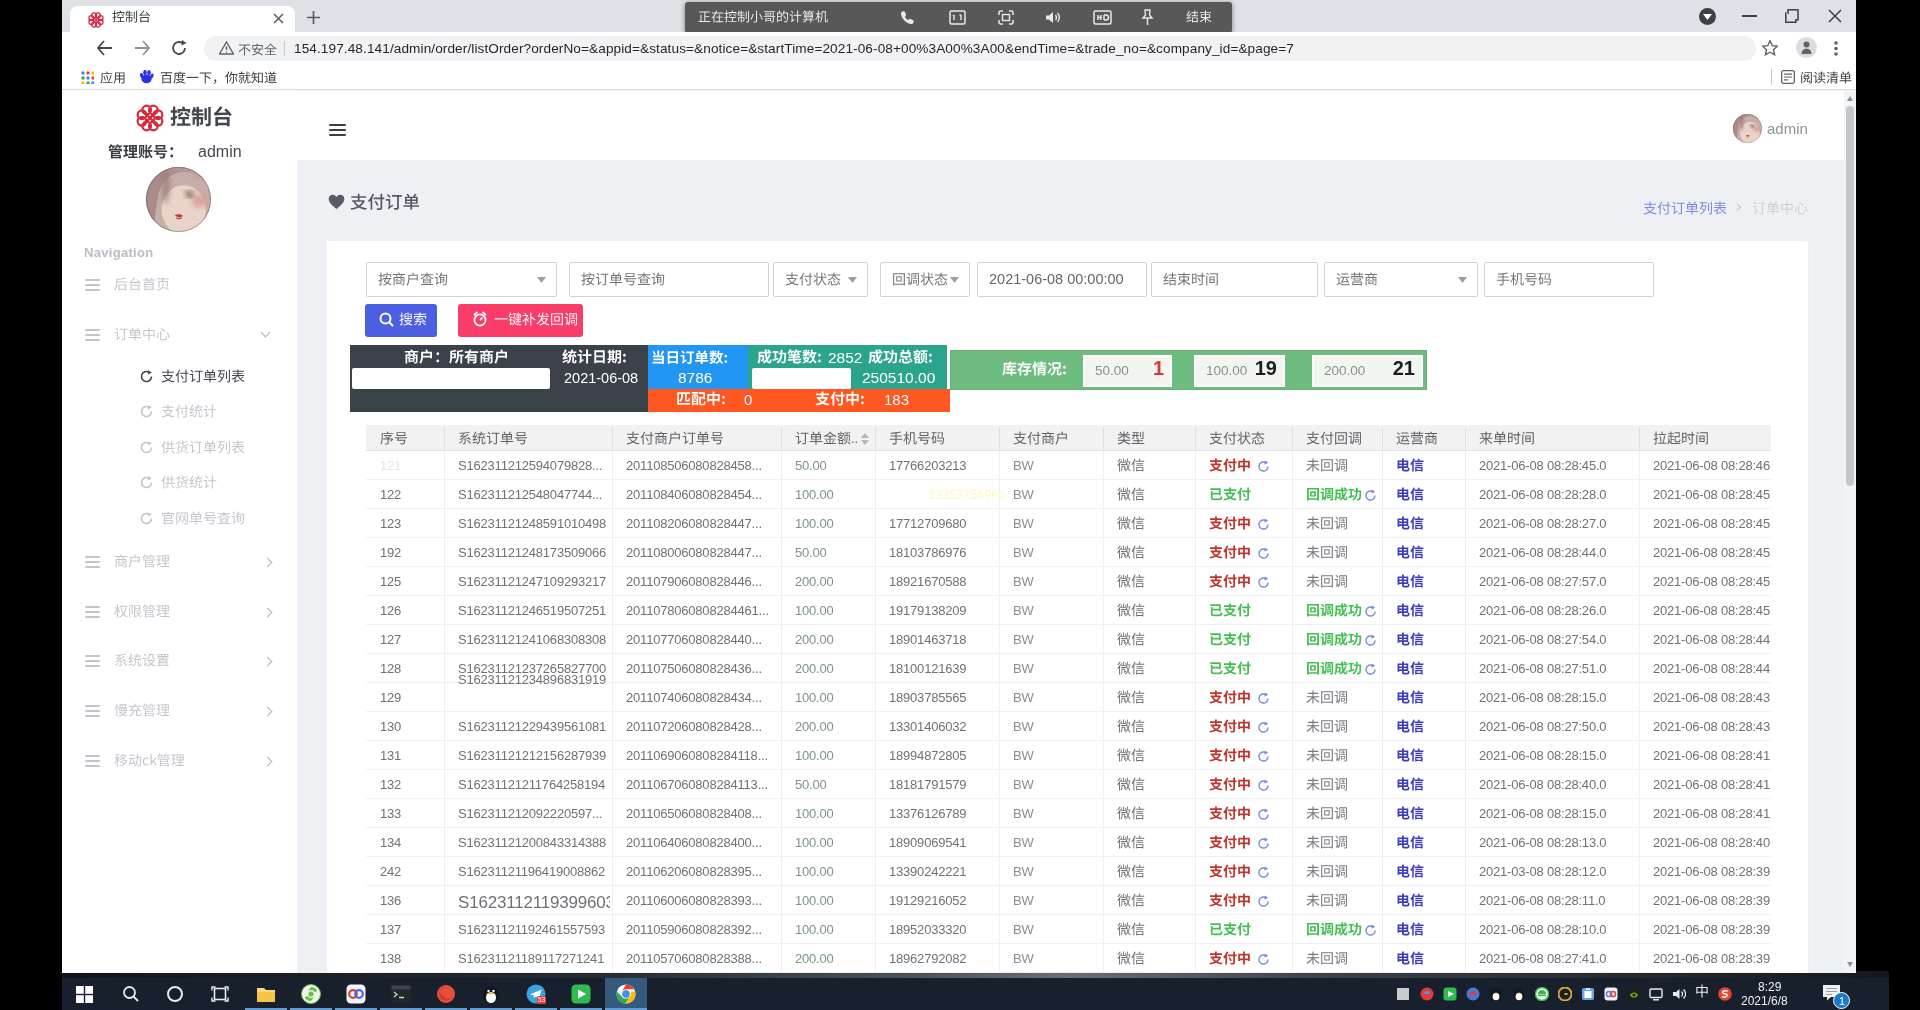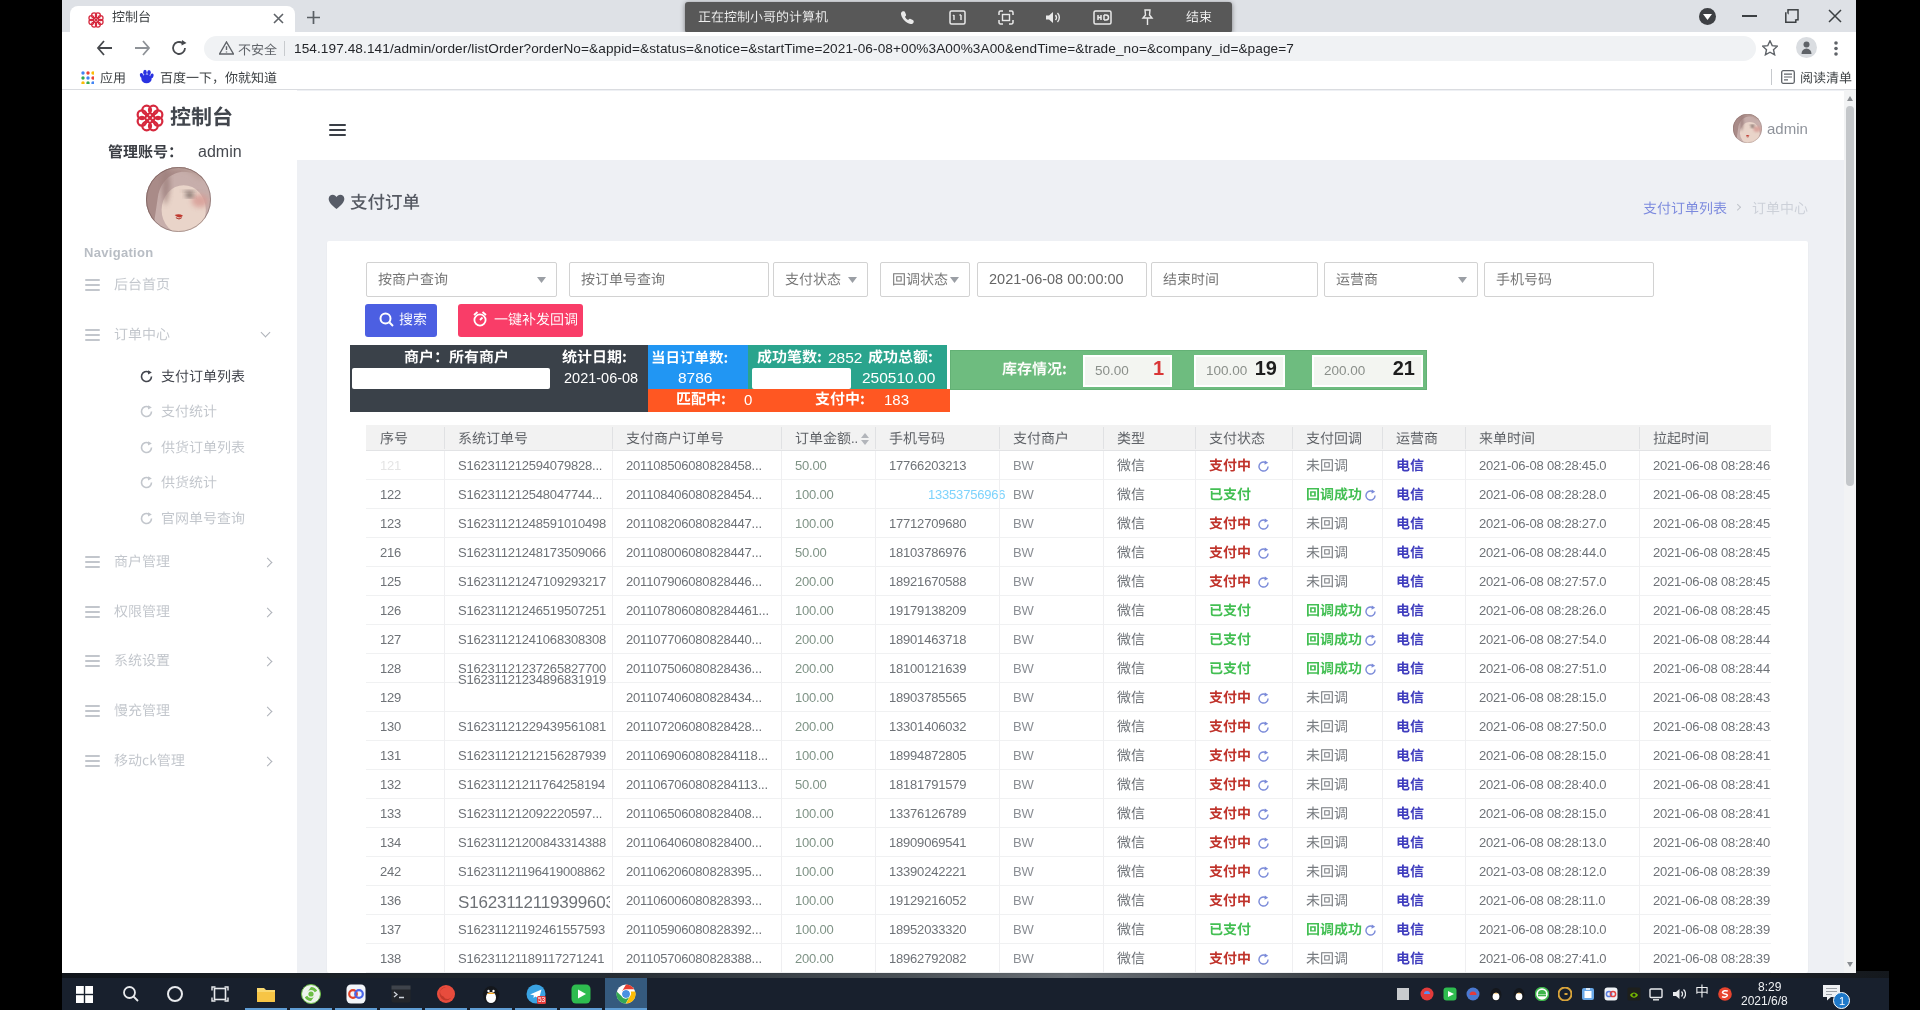--- a/index.html
+++ b/index.html
@@ -983,21 +983,21 @@
 <div class="abs" style="left:1396px;top:458px;color:#3f3dbe"><svg viewBox="0 -880 2000 1000" style="width:28.0px;height:14.0px;">
       <use href="#t51"></use>
     </svg></div>
 <div class="abs" style="left:1479px;top:458px;width:158px;height:20px;overflow:hidden;white-space:nowrap;font-size:13px;letter-spacing:-0.2px;color:#6e7277">2021-06-08 08:28:45.0</div>
 <div class="abs" style="left:1653px;top:458px;width:118px;height:20px;overflow:hidden;white-space:nowrap;font-size:13px;letter-spacing:-0.2px;color:#6e7277">2021-06-08 08:28:46.0</div>
 <div class="abs" style="left:366px;top:480px;width:1405px;height:29px;border-bottom:1px solid #f0f1f2"></div>
 <div class="abs" style="left:380px;top:487px;width:62px;height:20px;overflow:hidden;white-space:nowrap;font-size:13px;letter-spacing:-0.2px;color:#6e7277">122</div>
 <div class="abs" style="left:458px;top:487px;width:152px;height:20px;overflow:hidden;white-space:nowrap;font-size:13px;letter-spacing:-0.2px;color:#6e7277">S162311212548047744...</div>
 <div class="abs" style="left:626px;top:487px;width:153px;height:20px;overflow:hidden;white-space:nowrap;font-size:13px;letter-spacing:-0.2px;color:#6e7277">201108406080828454...</div>
 <div class="abs" style="left:795px;top:487px;width:78px;height:20px;overflow:hidden;white-space:nowrap;font-size:13px;letter-spacing:-0.2px;color:#6e7277"><span style="color:#7f9386">100.00</span></div>
-<div class="abs" style="left:928px;top:487px;width:108px;height:20px;overflow:hidden;white-space:nowrap;font-size:13px;letter-spacing:-0.2px;color:#7dd3fc">13353756966</div>
+<div class="abs" style="left:928px;top:487px;width:108px;height:20px;overflow:hidden;white-space:nowrap;font-size:13px;letter-spacing:-0.2px;color:#fef9c3">13353756966</div>
 <div class="abs" style="left:1013px;top:487px;width:88px;height:20px;overflow:hidden;white-space:nowrap;font-size:13px;letter-spacing:-0.2px;color:#6e7277"><span style="color:#8a8e94">BW</span></div>
 <div class="abs" style="left:1117px;top:487px;width:76px;height:20px;overflow:hidden;white-space:nowrap;font-size:13px;letter-spacing:-0.2px;color:#6e7277"><svg viewBox="0 -880 2000 1000" style="width:28.0px;height:14.0px;">
       <use href="#t48"></use>
     </svg></div>
 <div class="abs" style="left:1209px;top:487px;color:#43bf53"><svg viewBox="0 -880 3000 1000" style="width:42.0px;height:14.0px;">
       <use href="#t52"></use>
     </svg></div>
 <div class="abs" style="left:1306px;top:487px;color:#43bf53"><svg viewBox="0 -880 4000 1000" style="width:56.0px;height:14.0px;">
       <use href="#t53"></use>
     </svg></div>
@@ -1033,21 +1033,21 @@
   </svg>
 <div class="abs" style="left:1306px;top:516px;color:#75797e"><svg viewBox="0 -880 3000 1000" style="width:42.0px;height:14.0px;">
       <use href="#t50"></use>
     </svg></div>
 <div class="abs" style="left:1396px;top:516px;color:#3f3dbe"><svg viewBox="0 -880 2000 1000" style="width:28.0px;height:14.0px;">
       <use href="#t51"></use>
     </svg></div>
 <div class="abs" style="left:1479px;top:516px;width:158px;height:20px;overflow:hidden;white-space:nowrap;font-size:13px;letter-spacing:-0.2px;color:#6e7277">2021-06-08 08:28:27.0</div>
 <div class="abs" style="left:1653px;top:516px;width:118px;height:20px;overflow:hidden;white-space:nowrap;font-size:13px;letter-spacing:-0.2px;color:#6e7277">2021-06-08 08:28:45.0</div>
 <div class="abs" style="left:366px;top:538px;width:1405px;height:29px;border-bottom:1px solid #f0f1f2"></div>
-<div class="abs" style="left:380px;top:545px;width:62px;height:20px;overflow:hidden;white-space:nowrap;font-size:13px;letter-spacing:-0.2px;color:#6e7277">216</div>
+<div class="abs" style="left:380px;top:545px;width:62px;height:20px;overflow:hidden;white-space:nowrap;font-size:13px;letter-spacing:-0.2px;color:#6e7277">192</div>
 <div class="abs" style="left:458px;top:545px;width:152px;height:20px;overflow:hidden;white-space:nowrap;font-size:13px;letter-spacing:-0.2px;color:#6e7277">S16231121248173509066</div>
 <div class="abs" style="left:626px;top:545px;width:153px;height:20px;overflow:hidden;white-space:nowrap;font-size:13px;letter-spacing:-0.2px;color:#6e7277">201108006080828447...</div>
 <div class="abs" style="left:795px;top:545px;width:78px;height:20px;overflow:hidden;white-space:nowrap;font-size:13px;letter-spacing:-0.2px;color:#6e7277"><span style="color:#7f9386">50.00</span></div>
 <div class="abs" style="left:889px;top:545px;width:108px;height:20px;overflow:hidden;white-space:nowrap;font-size:13px;letter-spacing:-0.2px;color:#6e7277">18103786976</div>
 <div class="abs" style="left:1013px;top:545px;width:88px;height:20px;overflow:hidden;white-space:nowrap;font-size:13px;letter-spacing:-0.2px;color:#6e7277"><span style="color:#8a8e94">BW</span></div>
 <div class="abs" style="left:1117px;top:545px;width:76px;height:20px;overflow:hidden;white-space:nowrap;font-size:13px;letter-spacing:-0.2px;color:#6e7277"><svg viewBox="0 -880 2000 1000" style="width:28.0px;height:14.0px;">
       <use href="#t48"></use>
     </svg></div>
 <div class="abs" style="left:1209px;top:545px;color:#c0342c"><svg viewBox="0 -880 3000 1000" style="width:42.0px;height:14.0px;">
       <use href="#t49"></use>

